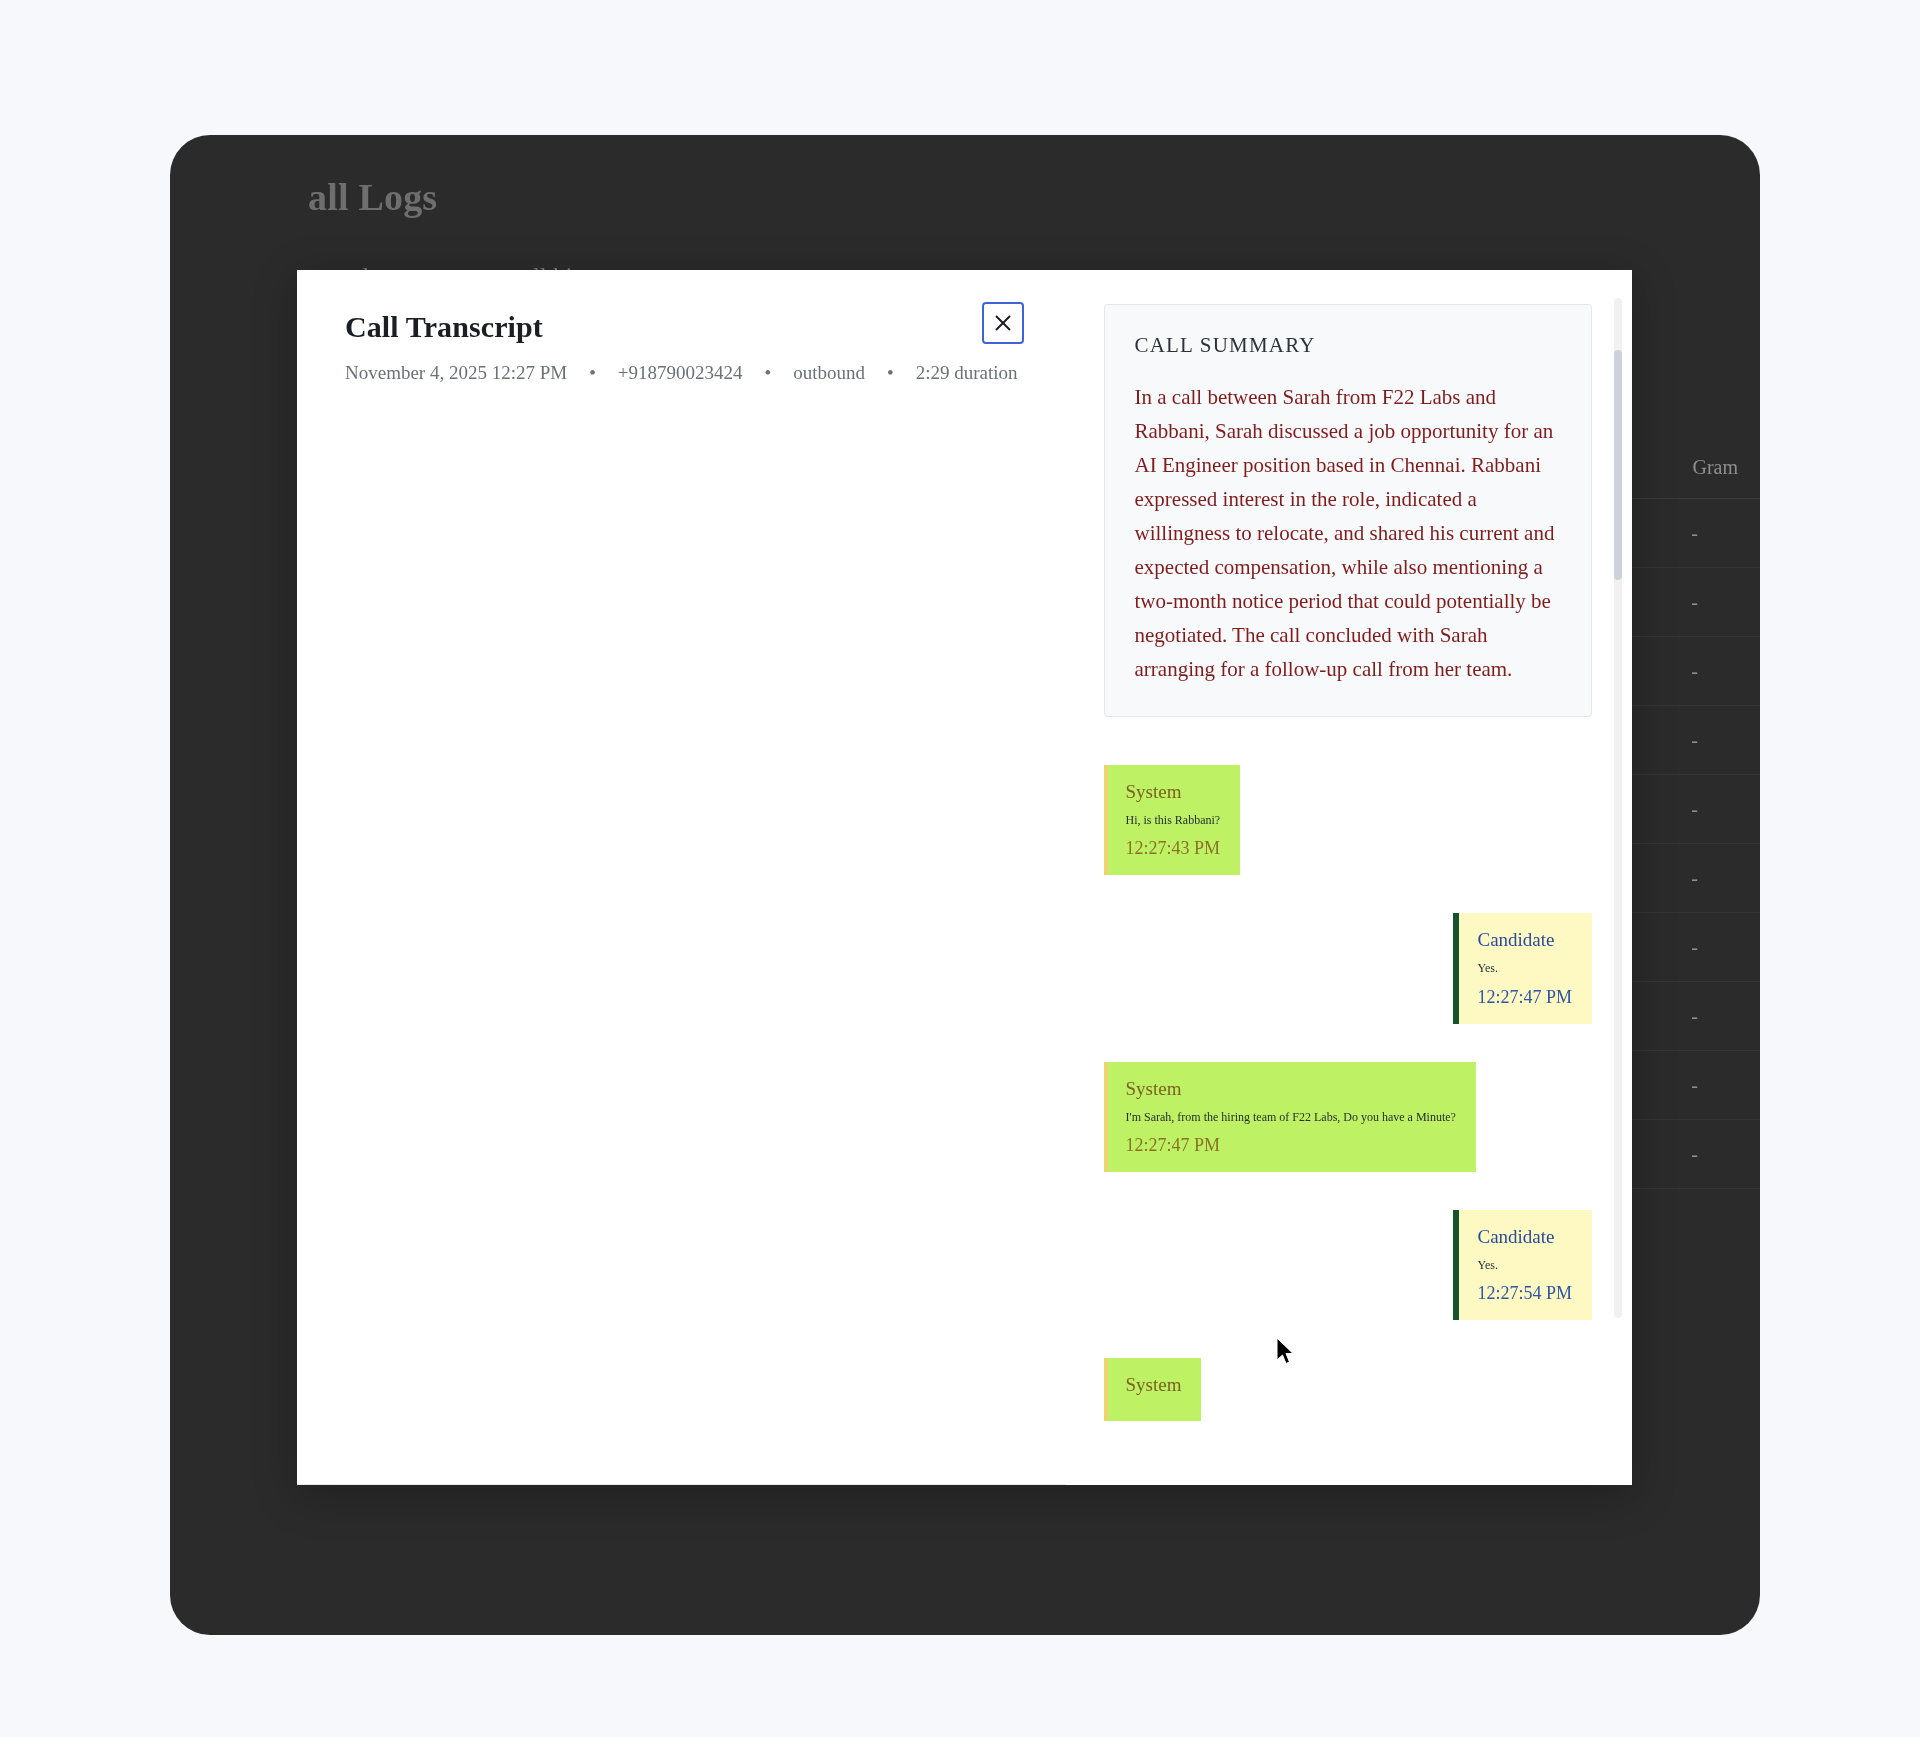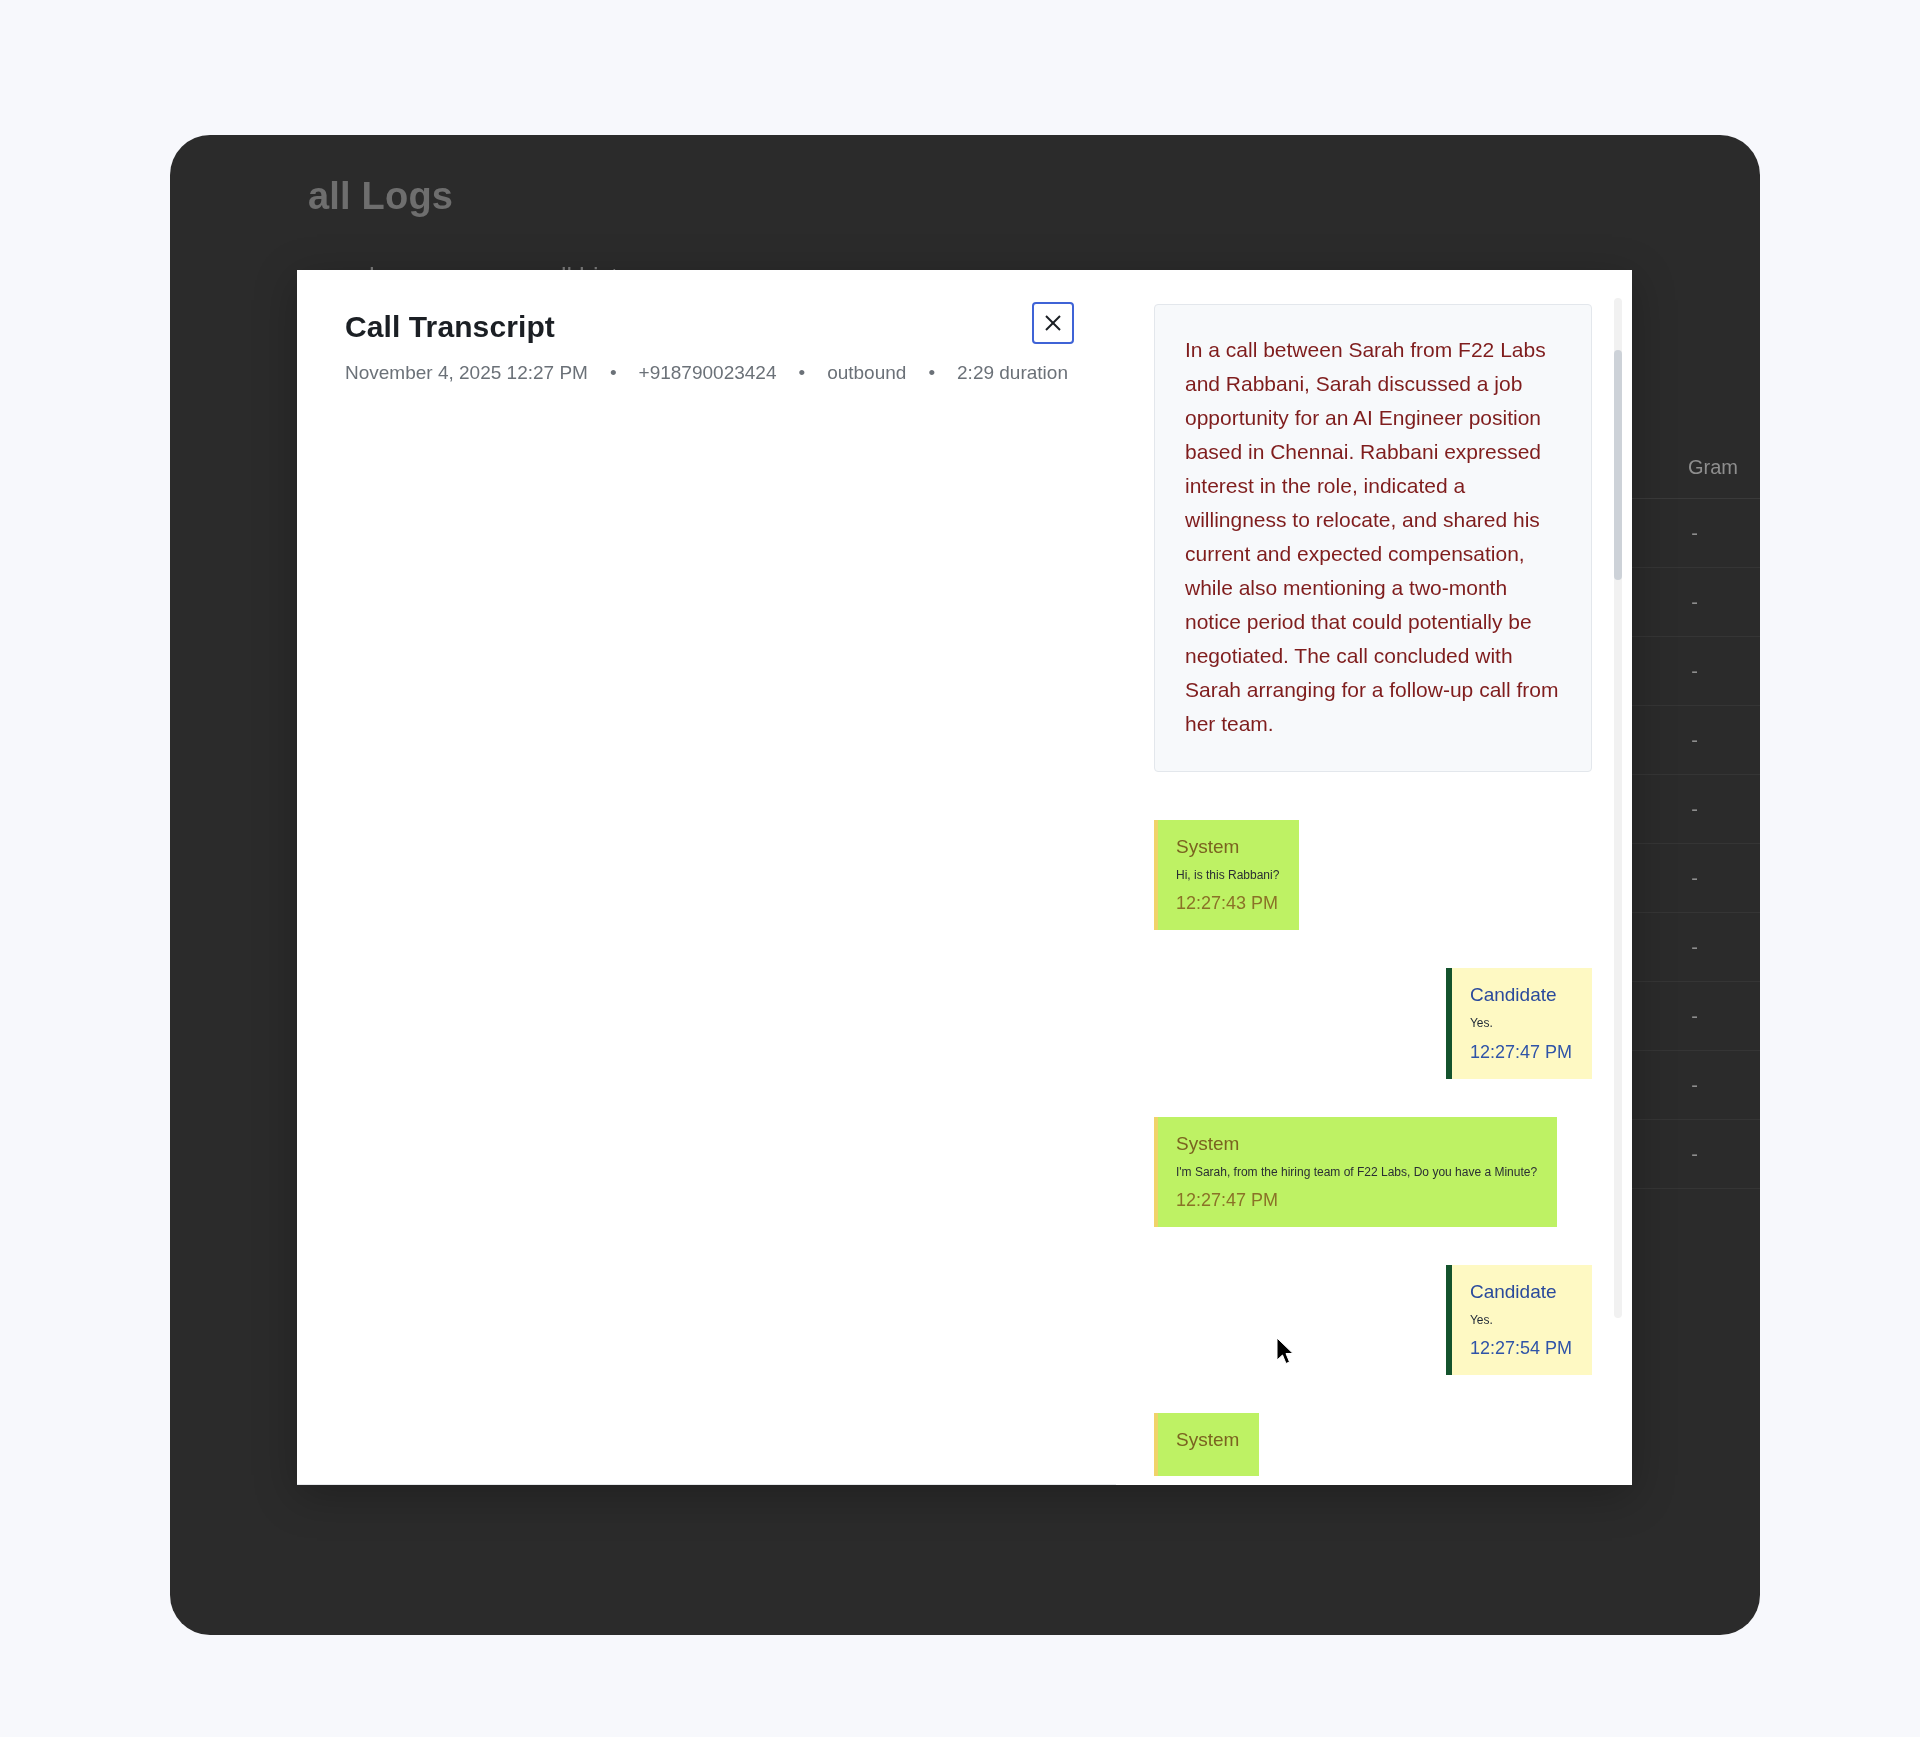--- a/index.html
+++ b/index.html
@@ -11,20 +11,21 @@
     background: #f7f8fc;
     font-family: "Liberation Sans", sans-serif;
     overflow: hidden;
   }
 
   #page {
     position: relative;
     width: 1608px;
     height: 1737px;
     background: #f7f8fc;
+    font-family: Liberation Serif, serif;
   }
 
   
   .device-frame {
     position: absolute;
     left: 170px;
     top: 135px;
     width: 1590px;
     height: 1500px;
     background: #2b2b2b;
@@ -337,20 +338,21 @@
             <line x1="4" y1="4" x2="18" y2="18" stroke="#1b1f24" stroke-width="2"></line>
             <line x1="18" y1="4" x2="4" y2="18" stroke="#1b1f24" stroke-width="2"></line>
           </svg>
         </span>
       </button>
     </div>
 
     <div class="modal-body">
 
       <div class="summary-box">
+        <div class="summary-label">CALL SUMMARY</div>
         <div class="summary-text">In a call between Sarah from F22 Labs and Rabbani, Sarah discussed a job opportunity for an AI Engineer position based in Chennai. Rabbani expressed interest in the role, indicated a willingness to relocate, and shared his current and expected compensation, while also mentioning a two-month notice period that could potentially be negotiated. The call concluded with Sarah arranging for a follow-up call from her team.</div>
       </div>
 
       <div class="transcript" id="transcript">
           <div class="msg-row left">
             <div class="bubble system">
               <div class="speaker">System</div>
               <div class="text">Hi, is this Rabbani?</div>
               <div class="time">12:27:43 PM</div>
             </div>

